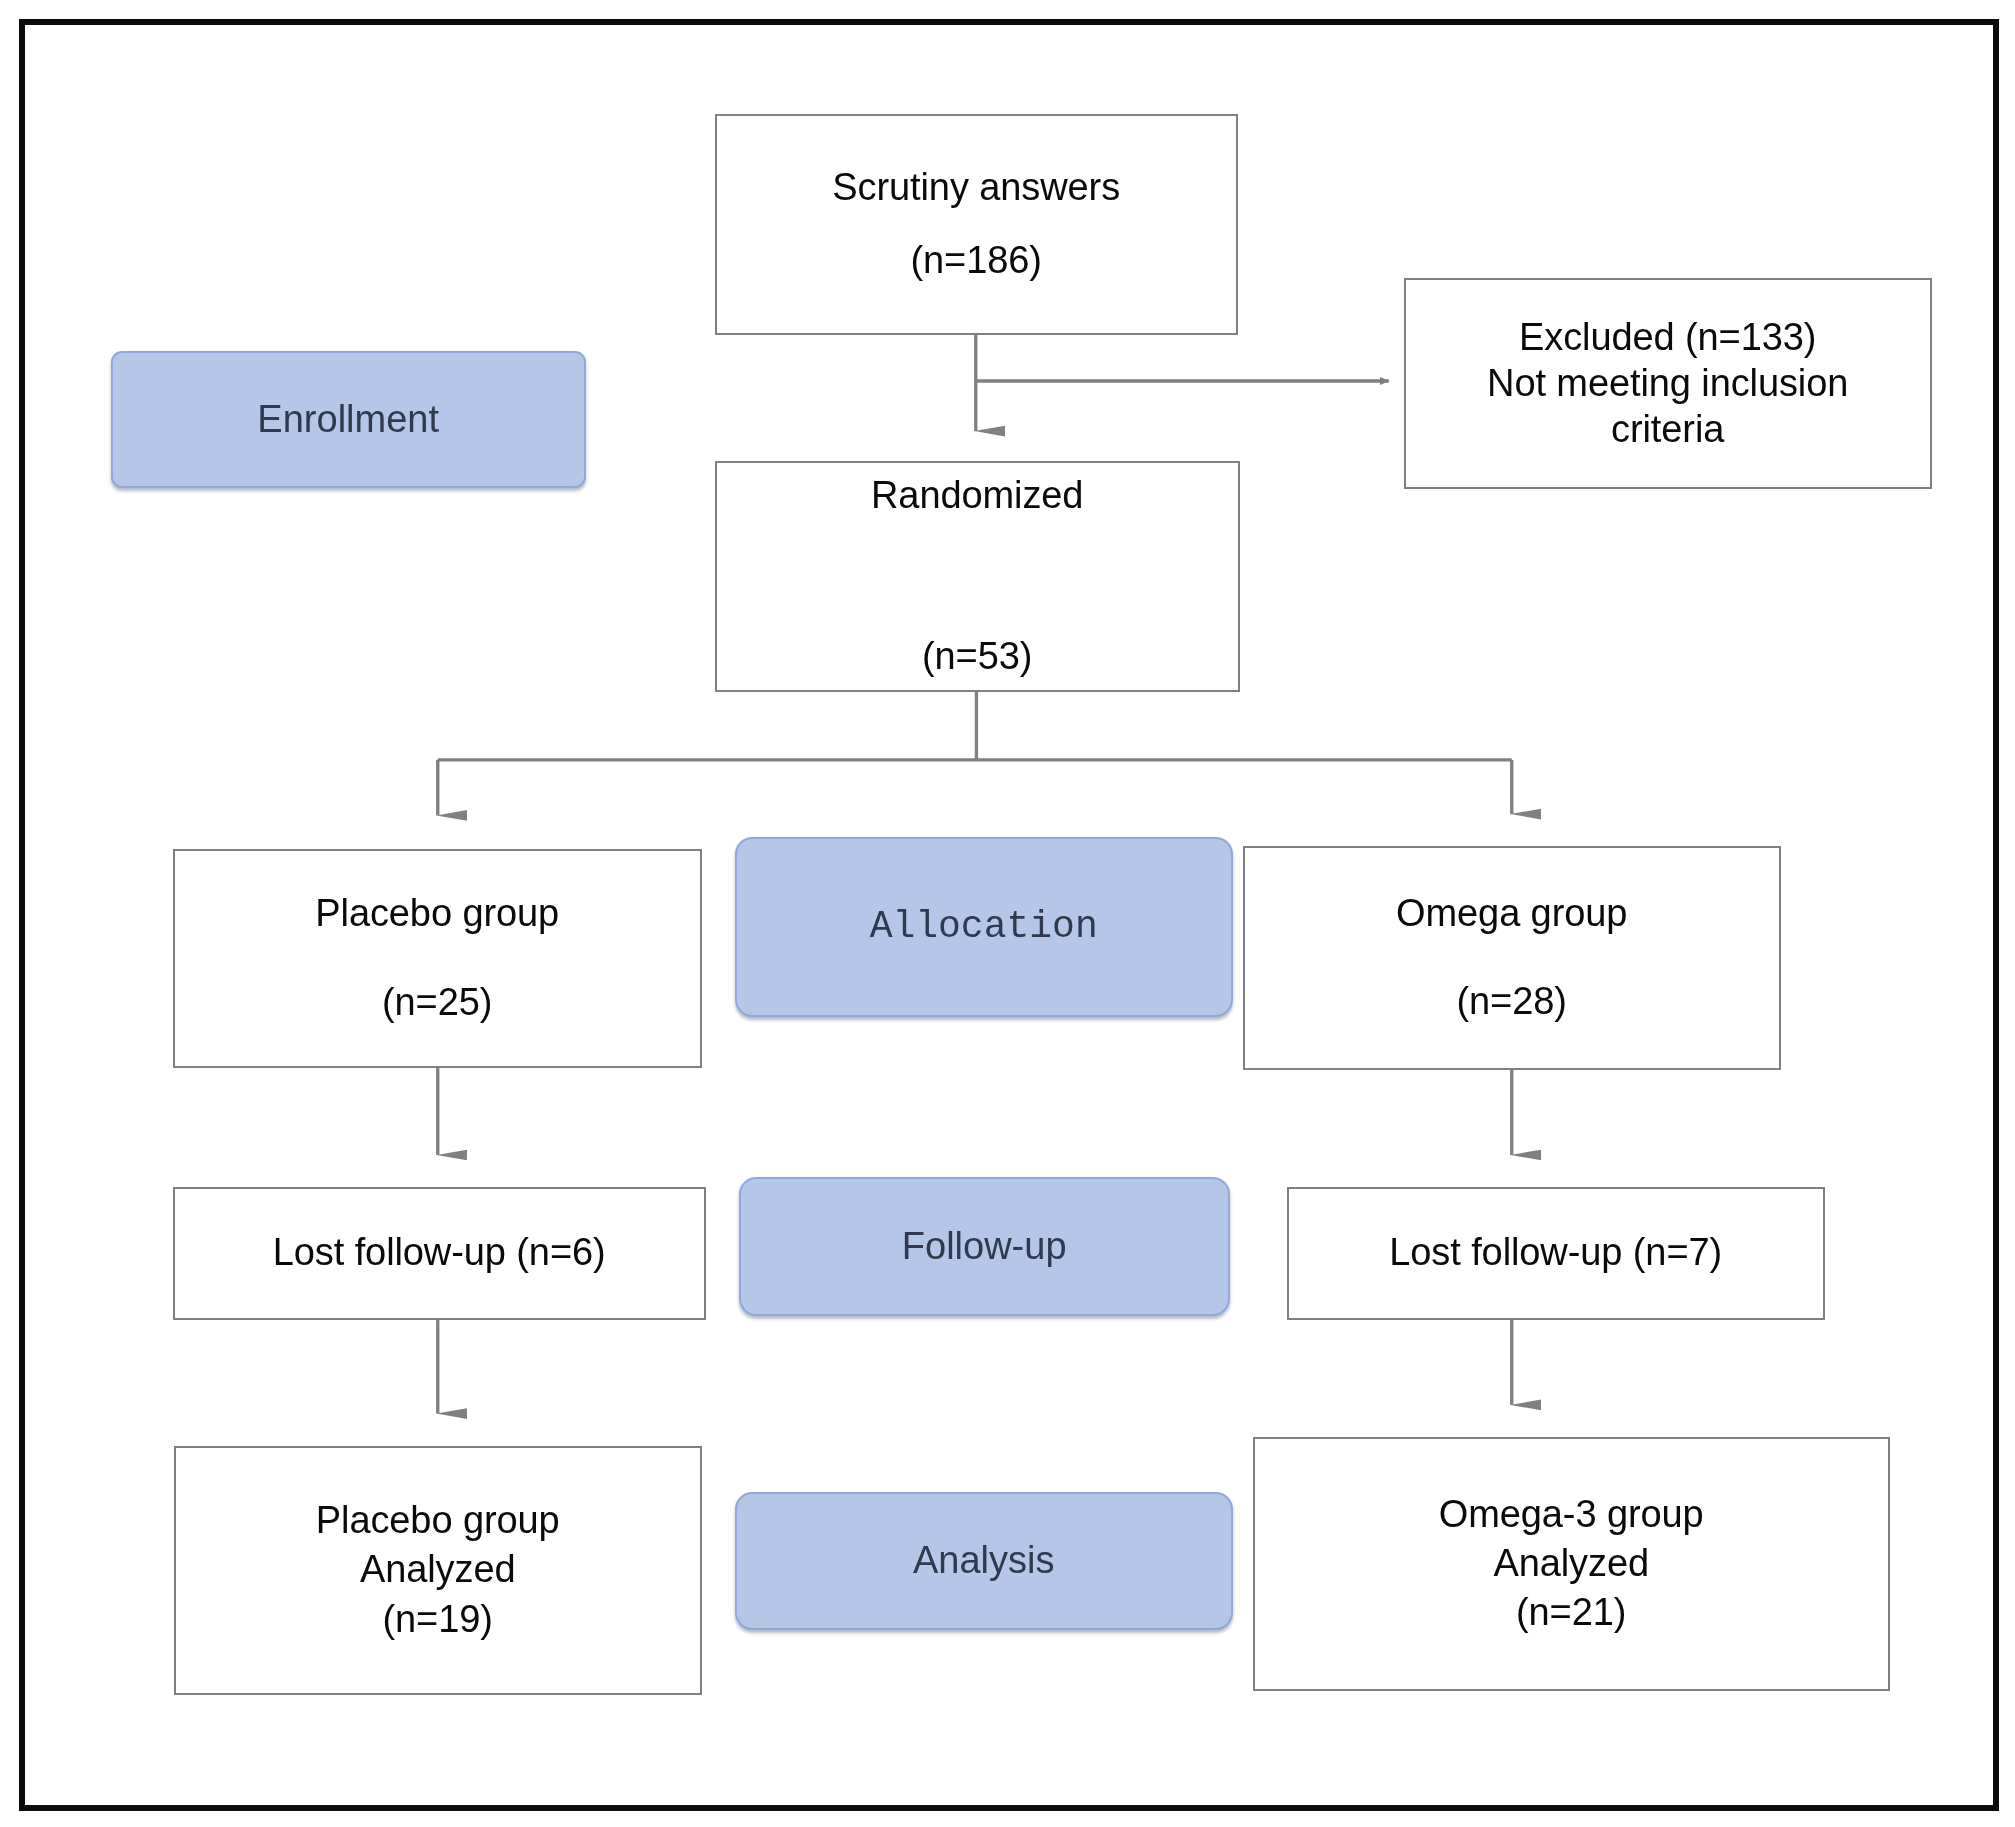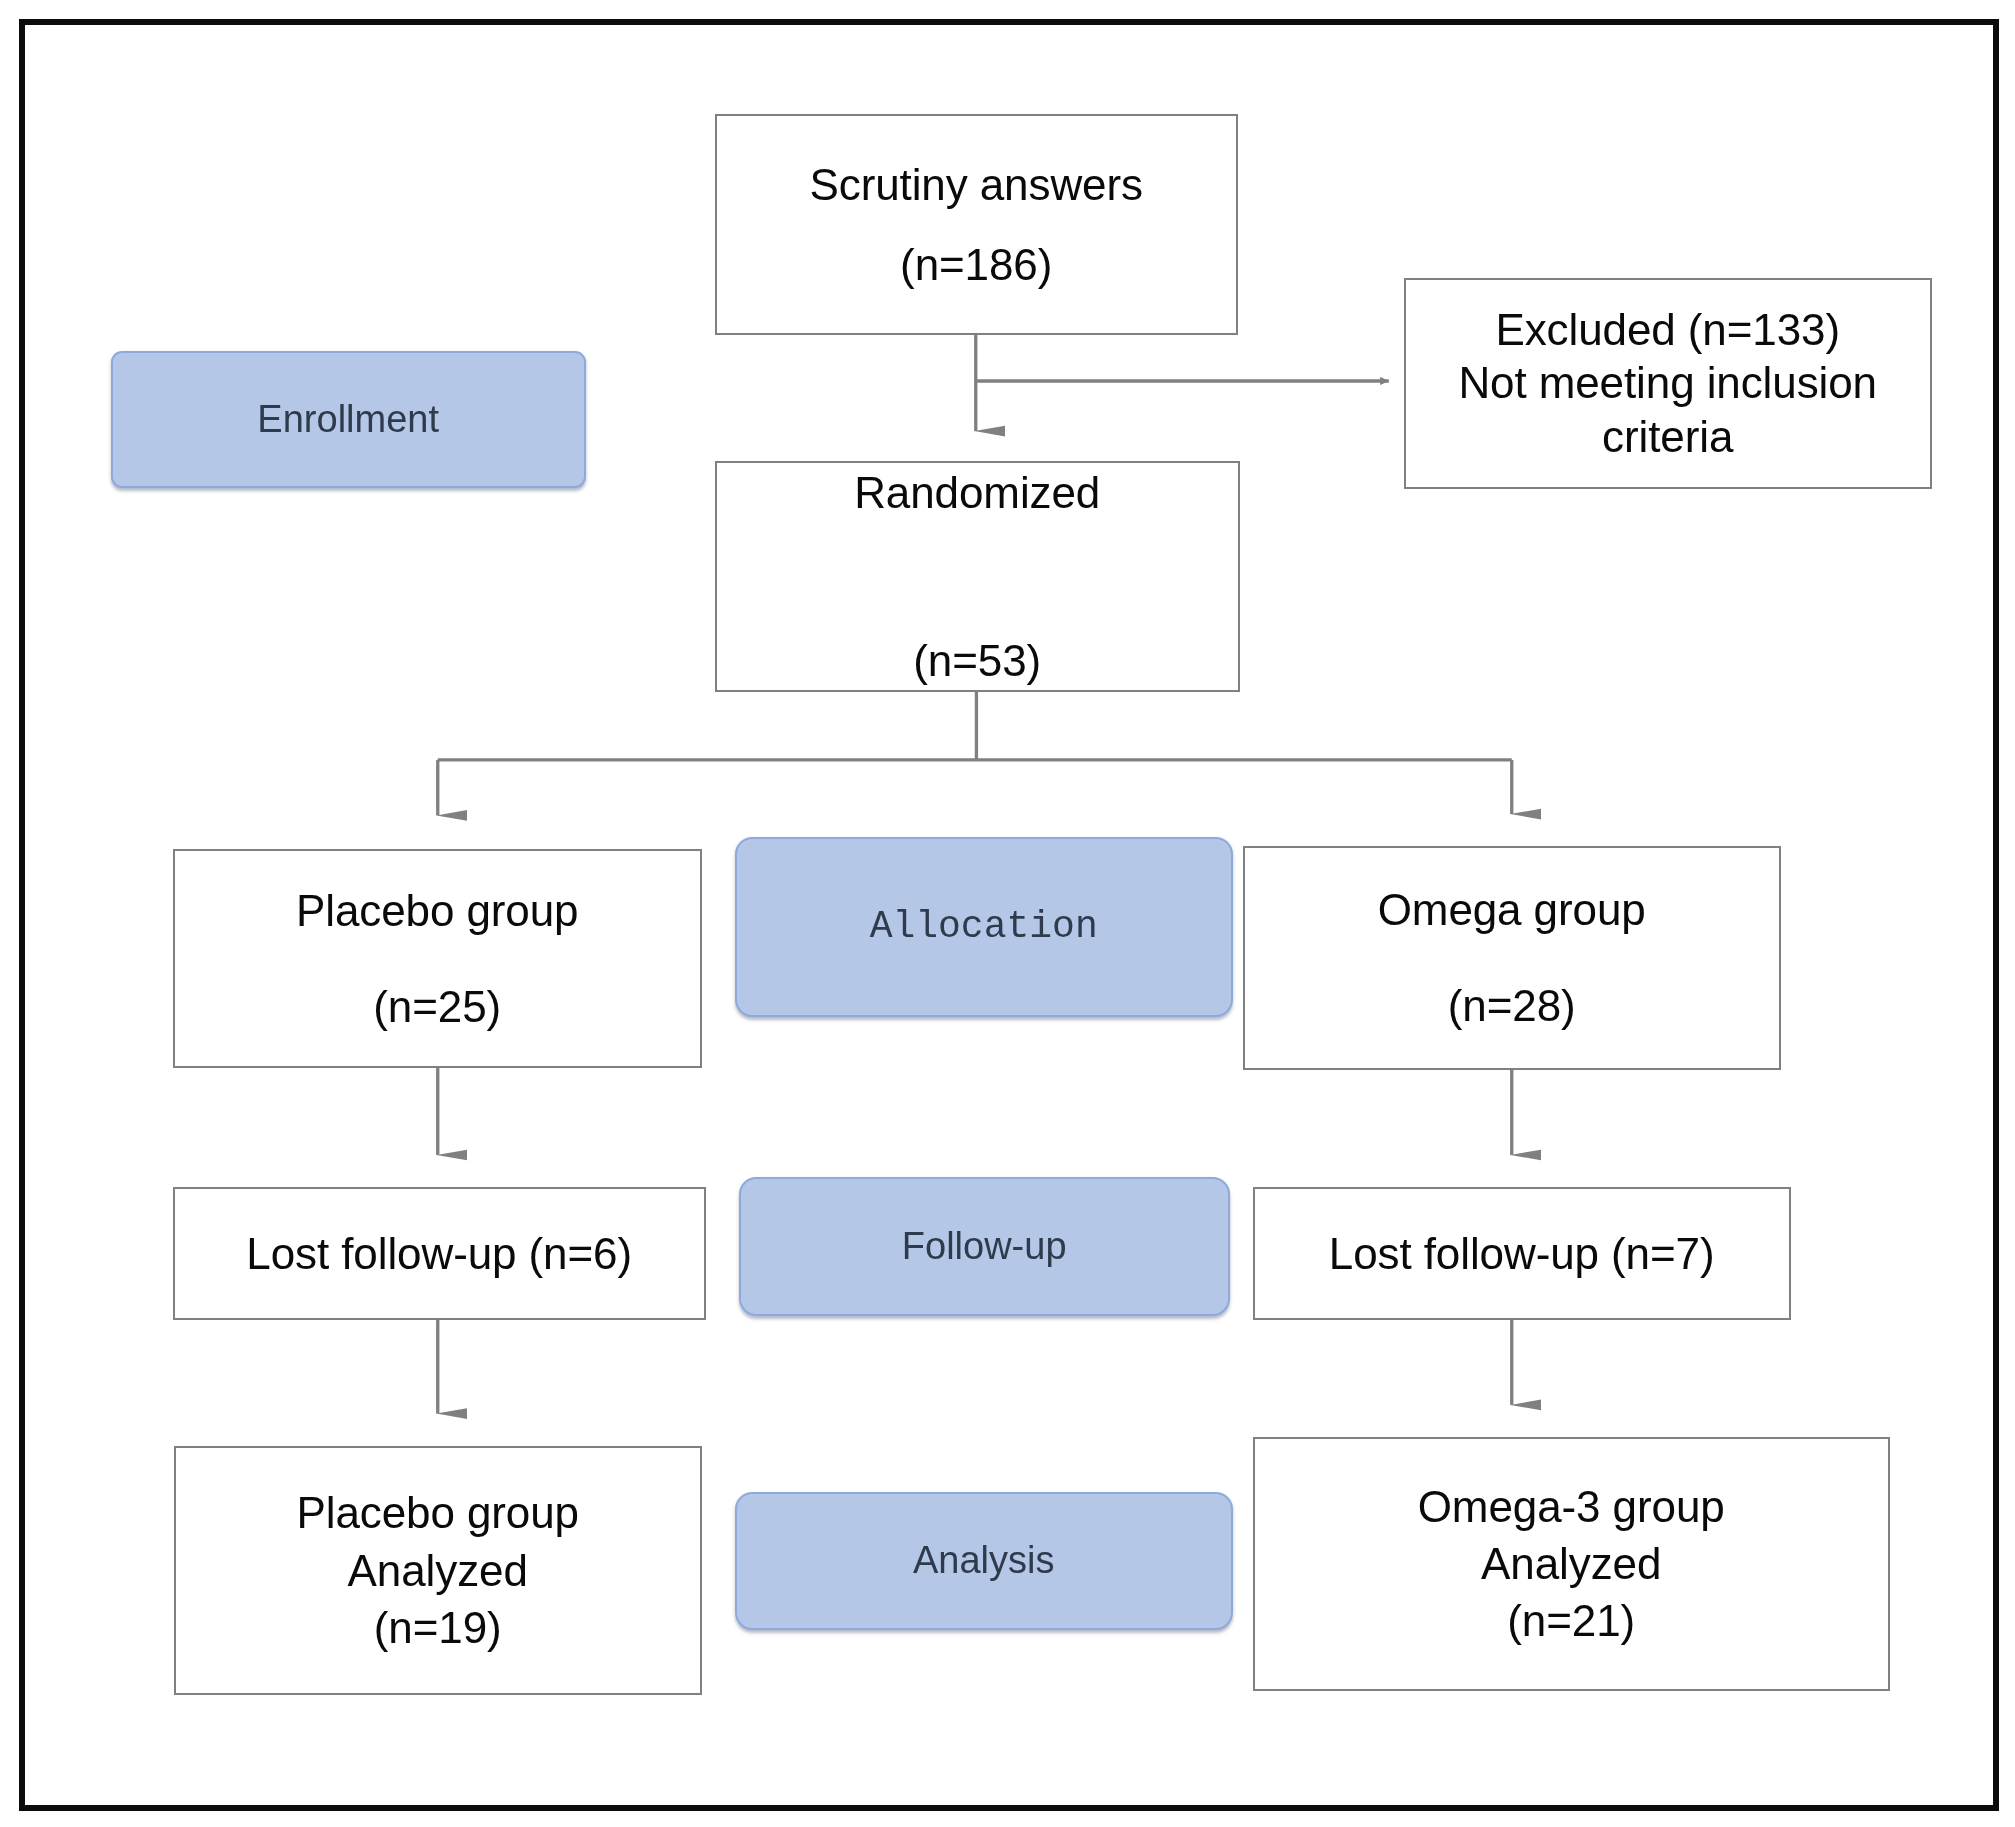--- a/index.html
+++ b/index.html
@@ -32,21 +32,21 @@
     position: absolute;
     box-sizing: border-box;
     background: #ffffff;
     border: 2.7px solid #808080;
     display: flex;
     flex-direction: column;
     align-items: center;
     justify-content: center;
     text-align: center;
     color: #0a0a0a;
-    font-size: 44px;
+    font-size: 38px;
     line-height: 1.30;
     letter-spacing: -0.1px;
     z-index: 3;
   }
   .node .ln { display: block; white-space: nowrap; }
   .node .bold { font-weight: normal; }
   .gap-sm { height: 23px; }
   .gap-lg { height: 39px; }
 
   
@@ -149,21 +149,21 @@
     </div>
 
     <div class="node" style="left:148px; top:1162px; width:533px; height:133px;">
       <span class="ln">Lost follow-up (n=6)</span>
     </div>
 
     <div class="pill" style="left:714px; top:1152px; width:491px; height:139px;">
       <span>Follow-up</span>
     </div>
 
-    <div class="node" style="left:1228px; top:1162px; width:538px; height:133px;">
+    <div class="node" style="left:1262px; top:1162px; width:538px; height:133px;">
       <span class="ln">Lost follow-up (n=7)</span>
     </div>
 
     <div class="node" style="left:149px; top:1421px; width:528px; height:249px; line-height:1.30;">
       <span class="ln">Placebo group</span>
       <span class="ln">Analyzed</span>
       <span class="ln bold">(n=19)</span>
     </div>
 
     <div class="pill" style="left:710px; top:1467px; width:498px; height:138px;">

